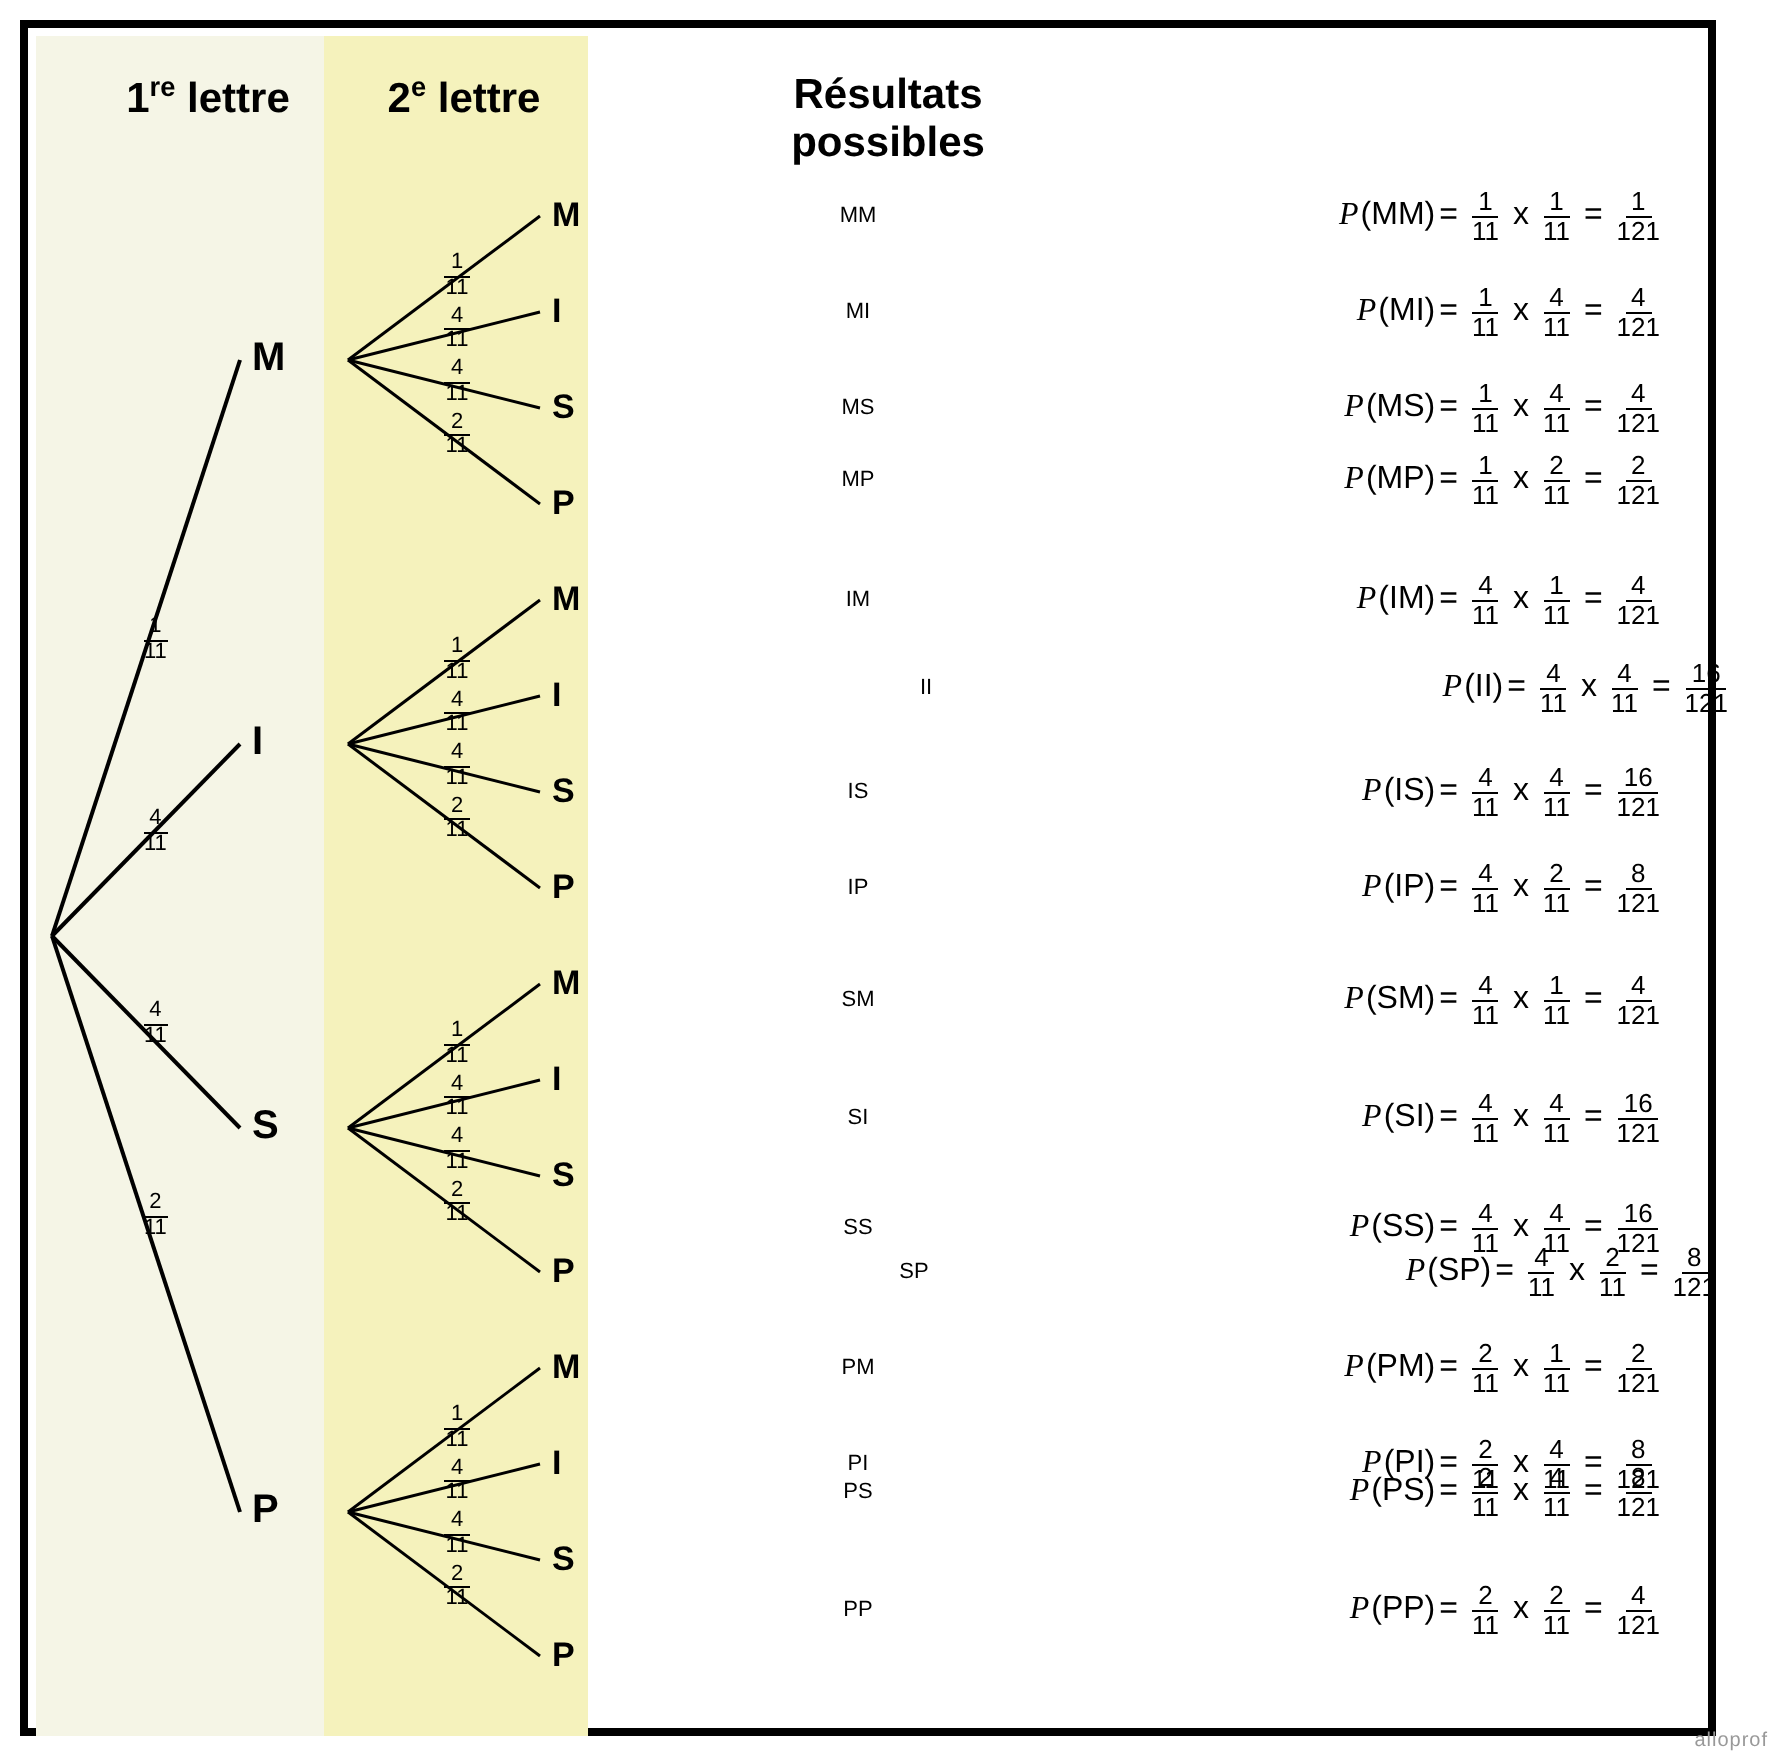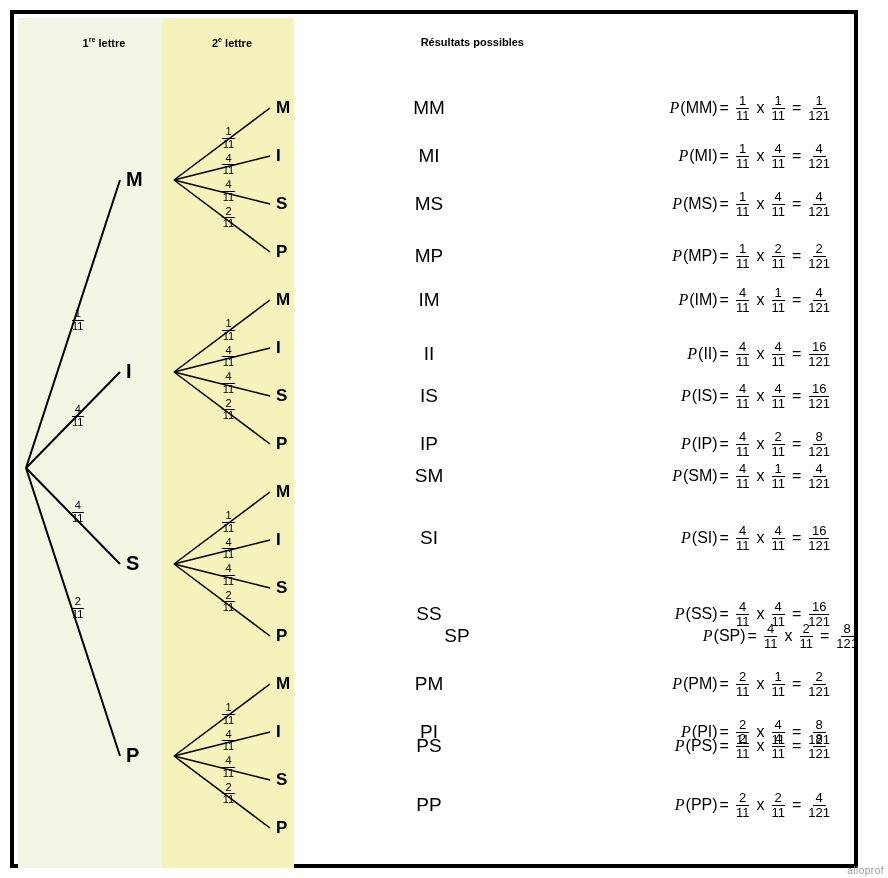--- a/index.html
+++ b/index.html
@@ -28,42 +28,42 @@
   }
   .bg-col2 {
     position: absolute;
     left: 148px; top: 4px;
     width: 132px; height: 850px;
     background: #f5f2bc;
   }
   .header {
     position: absolute;
     font-weight: 700;
-    font-size: 11px;
+    font-size: 21px;
     top: 22px;
     text-align: center;
   }
   .h1 { left: 30px; width: 120px; }
   .h2 { left: 168px; width: 100px; text-align: center; }
-  .h3 { left: 320px; width: 190px; text-align: right; }
+  .h3 { left: 335px; width: 190px; }
   .h4 { left: 560px; width: 260px; }
   sup { font-size: 0.65em; }
 
   .row {
     position: absolute;
     left: 0; width: 100%;
     height: 48px;
     display: flex;
     align-items: center;
   }
   .result {
     position: absolute;
     left: 370px; width: 90px;
     text-align: center;
-    font-size: 19px;
+    font-size: 11px;
     font-weight: 500;
   }
   .prob {
     position: absolute;
     right: 18px;
     display: flex;
     align-items: center;
     font-size: 16px;
   }
   .prob .pi { font-style: italic; font-family: Georgia, serif; }
@@ -305,21 +305,21 @@
               <span class="num">4</span>
               <span class="den">11</span>
             </span>
             <span class="txt"> = </span>
             <span class="frac ">
               <span class="num">4</span>
               <span class="den">121</span>
             </span>
           </div>
         </div>
-        <div class="row" style="top: 218px;">
+        <div class="row" style="top: 202px;">
           <div class="result">MP</div>
           <div class="prob">
             <span class="pi">P</span>
             <span class="txt">(MP)</span>
             <span class="txt"> = </span>
             <span class="frac ">
               <span class="num">1</span>
               <span class="den">11</span>
             </span>
             <span class="txt"> x </span>
@@ -349,21 +349,21 @@
               <span class="num">1</span>
               <span class="den">11</span>
             </span>
             <span class="txt"> = </span>
             <span class="frac ">
               <span class="num">4</span>
               <span class="den">121</span>
             </span>
           </div>
         </div>
-        <div class="row" style="top: 316px;">
+        <div class="row" style="top: 306px; margin-left: 34px;">
           <div class="result">II</div>
           <div class="prob">
             <span class="pi">P</span>
             <span class="txt">(II)</span>
             <span class="txt"> = </span>
             <span class="frac ">
               <span class="num">4</span>
               <span class="den">11</span>
             </span>
             <span class="txt"> x </span>
@@ -415,21 +415,21 @@
               <span class="num">2</span>
               <span class="den">11</span>
             </span>
             <span class="txt"> = </span>
             <span class="frac ">
               <span class="num">8</span>
               <span class="den">121</span>
             </span>
           </div>
         </div>
-        <div class="row" style="top: 438px; padding-left: 16px;">
+        <div class="row" style="top: 462px; padding-left: 16px;">
           <div class="result">SM</div>
           <div class="prob">
             <span class="pi">P</span>
             <span class="txt">(SM)</span>
             <span class="txt"> = </span>
             <span class="frac ">
               <span class="num">4</span>
               <span class="den">11</span>
             </span>
             <span class="txt"> x </span>
@@ -437,21 +437,21 @@
               <span class="num">1</span>
               <span class="den">11</span>
             </span>
             <span class="txt"> = </span>
             <span class="frac ">
               <span class="num">4</span>
               <span class="den">121</span>
             </span>
           </div>
         </div>
-        <div class="row" style="top: 500px;">
+        <div class="row" style="top: 521px;">
           <div class="result">SI</div>
           <div class="prob">
             <span class="pi">P</span>
             <span class="txt">(SI)</span>
             <span class="txt"> = </span>
             <span class="frac ">
               <span class="num">4</span>
               <span class="den">11</span>
             </span>
             <span class="txt"> x </span>

